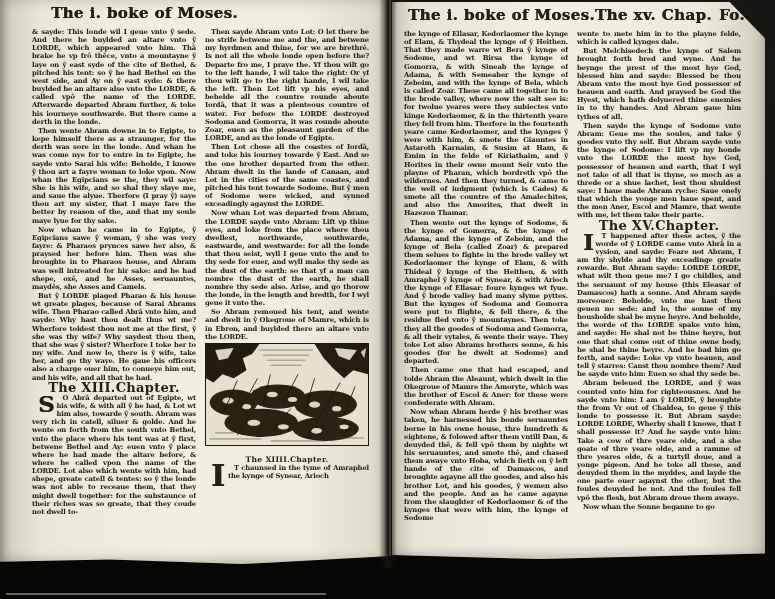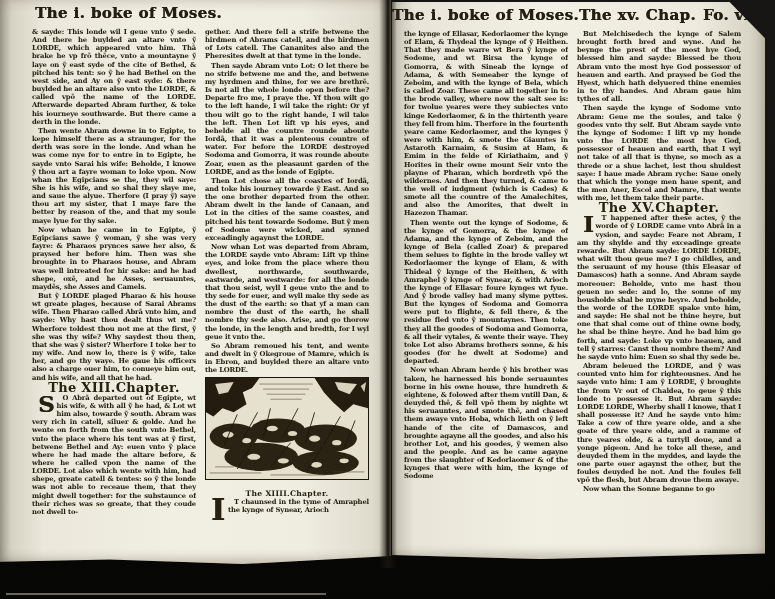--- a/index.html
+++ b/index.html
@@ -24,21 +24,21 @@
   .page-right{
     left:392px;top:2px;width:373px;height:557px;
     background:linear-gradient(90deg,#c3bfaf 0%,#e8e5d8 6%,#f2efe3 40%,#eeebde 82%,#d9d5c6 96%,#c2bdac 100%);
     clip-path:polygon(0 0,90.5% 0,100% 6.5%,100% 99%,40% 100%,0 99.3%);
     box-shadow:inset 0 -6px 9px rgba(70,62,45,.25);
   }
   .spine{position:absolute;left:379px;top:0;width:18px;height:568px;z-index:5;
     background:linear-gradient(90deg,rgba(15,13,10,0) 0%,rgba(25,22,16,.5) 30%,#15120d 50%,rgba(25,22,16,.5) 72%,rgba(15,13,10,0) 100%);}
   .bottom-sliver{position:absolute;left:6px;bottom:4px;width:320px;height:2px;background:#b9b5a6;opacity:.55;z-index:6;}
   
-  .page-header{position:absolute;top:4px;left:0;right:12px;display:flex;z-index:2;}
+  .page-header{position:absolute;top:4px;left:0;right:12px;display:flex;z-index:2;padding-left:16px;}
   .rt{font-weight:bold;font-size:15px;letter-spacing:.4px;text-align:center;
       text-shadow:.4px 0 currentColor;white-space:nowrap;}
   .page-left .rt.book{width:205px;padding-left:26px;}
   .page-left .rt.chap{width:160px;}
   .page-right .rt.book{width:190px;}
   .page-right .rt.chap{width:175px;}
   .folio{margin-left:7px;}
   
   .cols{position:absolute;top:28px;display:flex;}
   .page-left .cols{left:32px;gap:9px;}
@@ -97,21 +97,20 @@
         <div class="para"><span>Now whan he came in to Egipte, ỹ Egipcians sawe ỹ woman, ỹ she was very fayre: &amp; Pharaos prynces sawe her also, &amp; praysed her before him. Then was she broughte in to Pharaos house, and Abram was well intreated for hir sake: and he had shepe, oxē, and he Asses, seruauntes, maydēs, she Asses and Camels.</span></div>
         <div class="para"><span>But ỹ LORDE plaged Pharao &amp; his house wt greate plages, because of Sarai Abrams wife. Then Pharao called Abrā vnto him, and sayde: Why hast thou dealt thus wt me? Wherfore toldest thou not me at the first, ỹ she was thy wife? Why saydest thou then, that she was ỹ sister? Wherfore I toke her to my wife. And now lo, there is ỹ wife, take her, and go thy waye. He gaue his officers also a charge ouer him, to conueye him out, and his wife, and all that he had.</span></div>
         <div class="para">
           <div class="chap-head">The XIII.Chapter.</div>
         </div>
         <div class="para"><span class="dropcap">S</span><span>O Abrā departed out of Egipte, wt his wife, &amp; with all ỹ he had, &amp; Lot wt him also, towarde ỹ south. Abram was very rich in catell, siluer &amp; golde. And he wente on forth from the south vnto Bethel, vnto the place where his tent was at ỹ first, betwene Bethel and Ay: euen vnto ỹ place where he had made the altare before, &amp; where he called vpon the name of the LORDE. Lot also which wente with him, had shepe, greate catell &amp; tentes: so ỹ the londe was not able to receaue them, that they might dwell together: for the substaunce of their riches was so greate, that they coude not dwell to-</span></div>
       </div>
     <div class="col">
       <div>
 
-      <div class="para cont"><span>gether. And there fell a strife betwene the hirdmen of Abrams catell, and the hirdmen of Lots catell. The Cananites also and the Pheresites dwelt at that tyme in the londe.</span></div>
           <div class="para"><span>Then sayde Abram vnto Lot: O let there be no strife betwene me and the, and betwene my hyrdmen and thine, for we are brethrē. Is not all the whole londe open before the? Departe fro me, I praye the. Yf thou wilt go to the left hande, I wil take the right: Or yf thou wilt go to the right hande, I wil take the left. Then Lot lift vp his eyes, and behelde all the countre rounde aboute Iordā, that it was a plenteous countre of water. For before the LORDE destroyed Sodoma and Gomorra, it was rounde aboute Zoar, euen as the pleasaunt garden of the LORDE, and as the londe of Egipte.</span></div>
           <div class="para"><span>Then Lot chose all the coastes of Iordā, and toke his iourney towarde ỹ East. And so the one brother departed from the other. Abram dwelt in the lande of Canaan, and Lot in the cities of the same coastes, and pitched his tent towarde Sodome. But ỹ men of Sodome were wicked, and synned exceadingly agaynst the LORDE.</span></div>
           <div class="para"><span>Now whan Lot was departed from Abram, the LORDE sayde vnto Abram: Lift vp thine eyes, and loke from the place where thou dwellest, northwarde, southwarde, eastwarde, and westwarde: for all the londe that thou seist, wyll I geue vnto the and to thy sede for euer, and wyll make thy sede as the dust of the earth: so that yf a man can nombre the dust of the earth, he shall nombre thy sede also. Arise, and go thorow the londe, in the length and bredth, for I wyl geue it vnto the.</span></div>
           <div class="para"><span>So Abram remoued his tent, and wente and dwelt in ỹ Okegroue of Mamre, which is in Ebron, and buylded there an altare vnto the LORDE.</span></div>
         </div>
 
       <div class="woodcut">
         <svg viewBox="0 0 176 100" preserveAspectRatio="none">
           <rect x="0" y="0" width="176" height="100" fill="#e6e1cf"></rect>
 
@@ -203,24 +202,26 @@
   <div class="page-header">
     <span class="rt book">The i. boke of Moses.</span>
     <span class="rt chap"><span>The xv. Chap.</span><span class="folio">Fo. vi.</span></span>
   </div>
 
   <div class="cols">
     <div class="col">
 
     <div class="para cont"><span>the kynge of Ellasar, Kedorlaomer the kynge of Elam, &amp; Thydeal the kynge of ỹ Heithen. That they made warre wt Bera ỹ kynge of Sodome, and wt Birsa the kynge of Gomorra, &amp; with Sineab the kynge of Adama, &amp; with Semeaber the kynge of Zeboim, and with the kynge of Bela, which is called Zoar. These came all together in to the brode valley, where now the salt see is: for twolue yeares were they subiectes vnto kinge Kedorlaomer, &amp; in the thirtenth yeare they fell from him. Therfore in the fourtenth yeare came Kedorlaomer, and the kynges ỹ were with him, &amp; smote the Giauntes in Astaroth Karnaim, &amp; Susim at Ham, &amp; Emim in the felde of Kiriathaim, and ỹ Horites in their owne mount Seir vnto the playne of Pharan, which bordreth vpō the wildernes. And then they turned, &amp; came to the well of iudgment (which is Cades) &amp; smote all the countre of the Amalechites, and also the Amorites, that dwelt in Hazezon Thamar.</span></div>
         <div class="para"><span>Then wente out the kynge of Sodome, &amp; the kynge of Gomorra, &amp; the kynge of Adama, and the kynge of Zeboim, and the kynge of Bela (called Zoar) &amp; prepared them selues to fighte in the brode valley wt Kedorlaomer the kynge of Elam, &amp; with Thideal ỹ kynge of the Heithen, &amp; with Amraphel ỹ kynge of Synear, &amp; with Arioch the kynge of Ellasar: foure kynges wt fyue. And ỹ brode valley had many slyme pyttes. But the kynges of Sodoma and Gomorra were put to flighte, &amp; fell there, &amp; the residue fled vnto ỹ mountaynes. Then toke they all the goodes of Sodoma and Gomorra, &amp; all their vytales, &amp; wente their waye. They toke Lot also Abrams brothers sonne, &amp; his goodes (for he dwelt at Sodome) and departed.</span></div>
+        <div class="para"><span>Then came one that had escaped, and tolde Abram the Aleaunt, which dwelt in the Okegroue of Mamre the Amoryte, which was the brother of Escol &amp; Aner: for these were confederate with Abram.</span></div>
         <div class="para"><span>Now whan Abram herde ỹ his brother was taken, he harnessed his bonde seruauntes borne in his owne house, thre hundreth &amp; eightene, &amp; folowed after them vntill Dan, &amp; deuyded thē, &amp; fell vpō them by nighte wt his seruauntes, and smote thē, and chased them awaye vnto Hoba, which lieth on ỹ left hande of the cite of Damascos, and broughte agayne all the goodes, and also his brother Lot, and his goodes, ỹ wemen also and the people. And as he came agayne from the slaughter of Kedorlaomer &amp; of the kynges that were with him, the kynge of Sodome</span></div>
       </div>
     <div class="col">
 
+    <div class="para cont"><span>wente to mete him in to the playne felde, which is called kynges dale.</span></div>
         <div class="para"><span>But Melchisedech the kynge of Salem brought forth bred and wyne. And he beynge the prest of the most hye God, blessed him and sayde: Blessed be thou Abram vnto the most hye God possessor of heauen and earth. And praysed be God the Hyest, which hath delyuered thine enemies in to thy handes. And Abram gaue him tythes of all.</span></div>
         <div class="para"><span>Then sayde the kynge of Sodome vnto Abram: Geue me the soules, and take ỹ goodes vnto thy self. But Abram sayde vnto the kynge of Sodome: I lift vp my honde vnto the LORDE the most hye God, possessor of heauen and earth, that I wyl not take of all that is thyne, so moch as a threde or a shue lachet, lest thou shuldest saye: I haue made Abram ryche: Saue onely that which the yonge men haue spent, and the men Aner, Escol and Mamre, that wente with me, let them take their parte.</span></div>
         <div class="para">
           <div class="chap-head">The XV.Chapter.</div>
         </div>
         <div class="para"><span class="dropcap">I</span><span>T happened after these actes, ỹ the worde of ỹ LORDE came vnto Abrā in a vysion, and sayde: Feare not Abram, I am thy shylde and thy exceadinge greate rewarde. But Abram sayde: LORDE LORDE, what wilt thou geue me? I go childles, and the seruaunt of my house (this Eleasar of Damascos) hath a sonne. And Abram sayde moreouer: Beholde, vnto me hast thou geuen no sede: and lo, the sonne of my housholde shal be myne heyre. And beholde, the worde of the LORDE spake vnto him, and sayde: He shal not be thine heyre, but one that shal come out of thine owne body, he shal be thine heyre. And he bad him go forth, and sayde: Loke vp vnto heauen, and tell ỹ starres: Canst thou nombre them? And he sayde vnto him: Euen so shal thy sede be.</span></div>
         <div class="para"><span>Abram beleued the LORDE, and ỹ was counted vnto him for righteousnes. And he sayde vnto him: I am ỹ LORDE, ỹ broughte the from Vr out of Chaldea, to geue ỹ this londe to possesse it. But Abram sayde: LORDE LORDE, Wherby shall I knowe, that I shall possesse it? And he sayde vnto him: Take a cow of thre yeare olde, and a she goate of thre yeare olde, and a ramme of thre yeares olde, &amp; a turtyll doue, and a yonge pigeon. And he toke all these, and deuyded them in the myddes, and layde the one parte ouer agaynst the other, but the foules deuyded he not. And the foules fell vpō the flesh, but Abram droue them awaye.</span></div>
         <div class="para"><span>Now whan the Sonne beganne to go</span></div>
       </div>
   </div>

